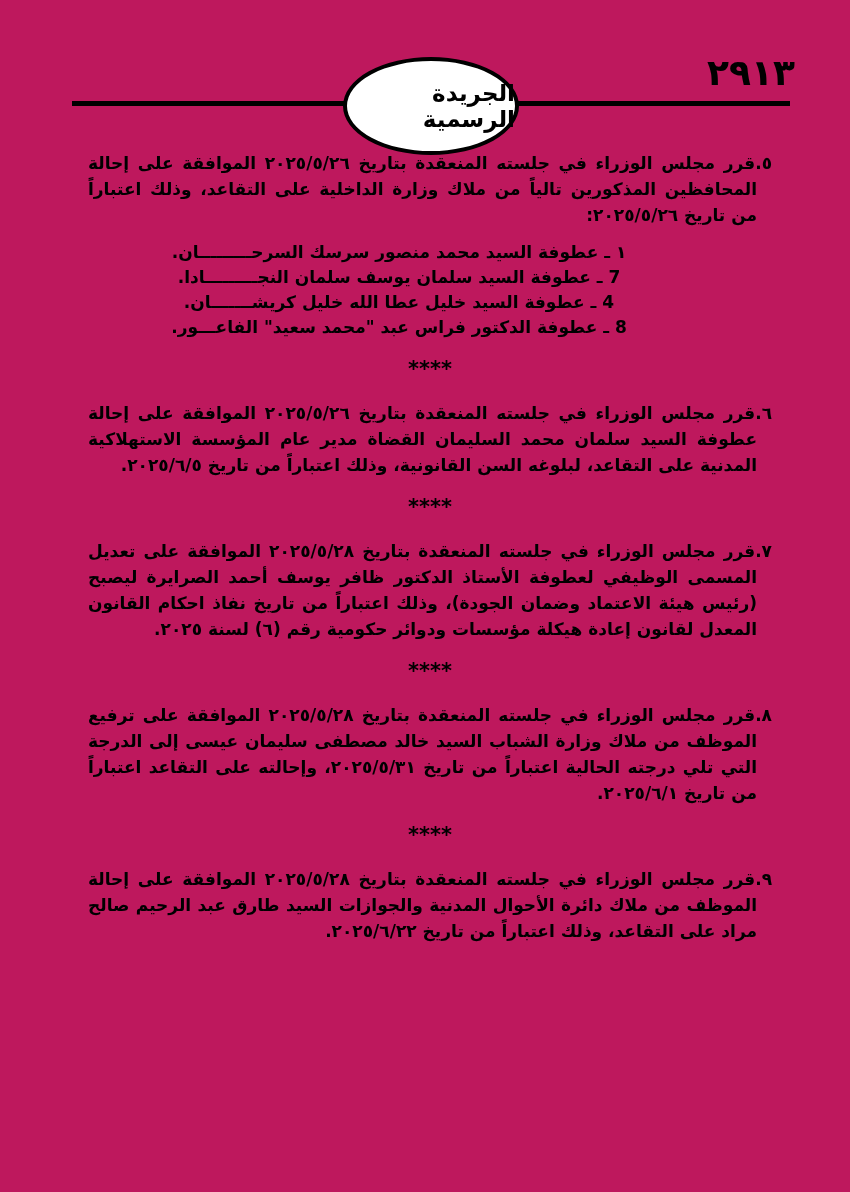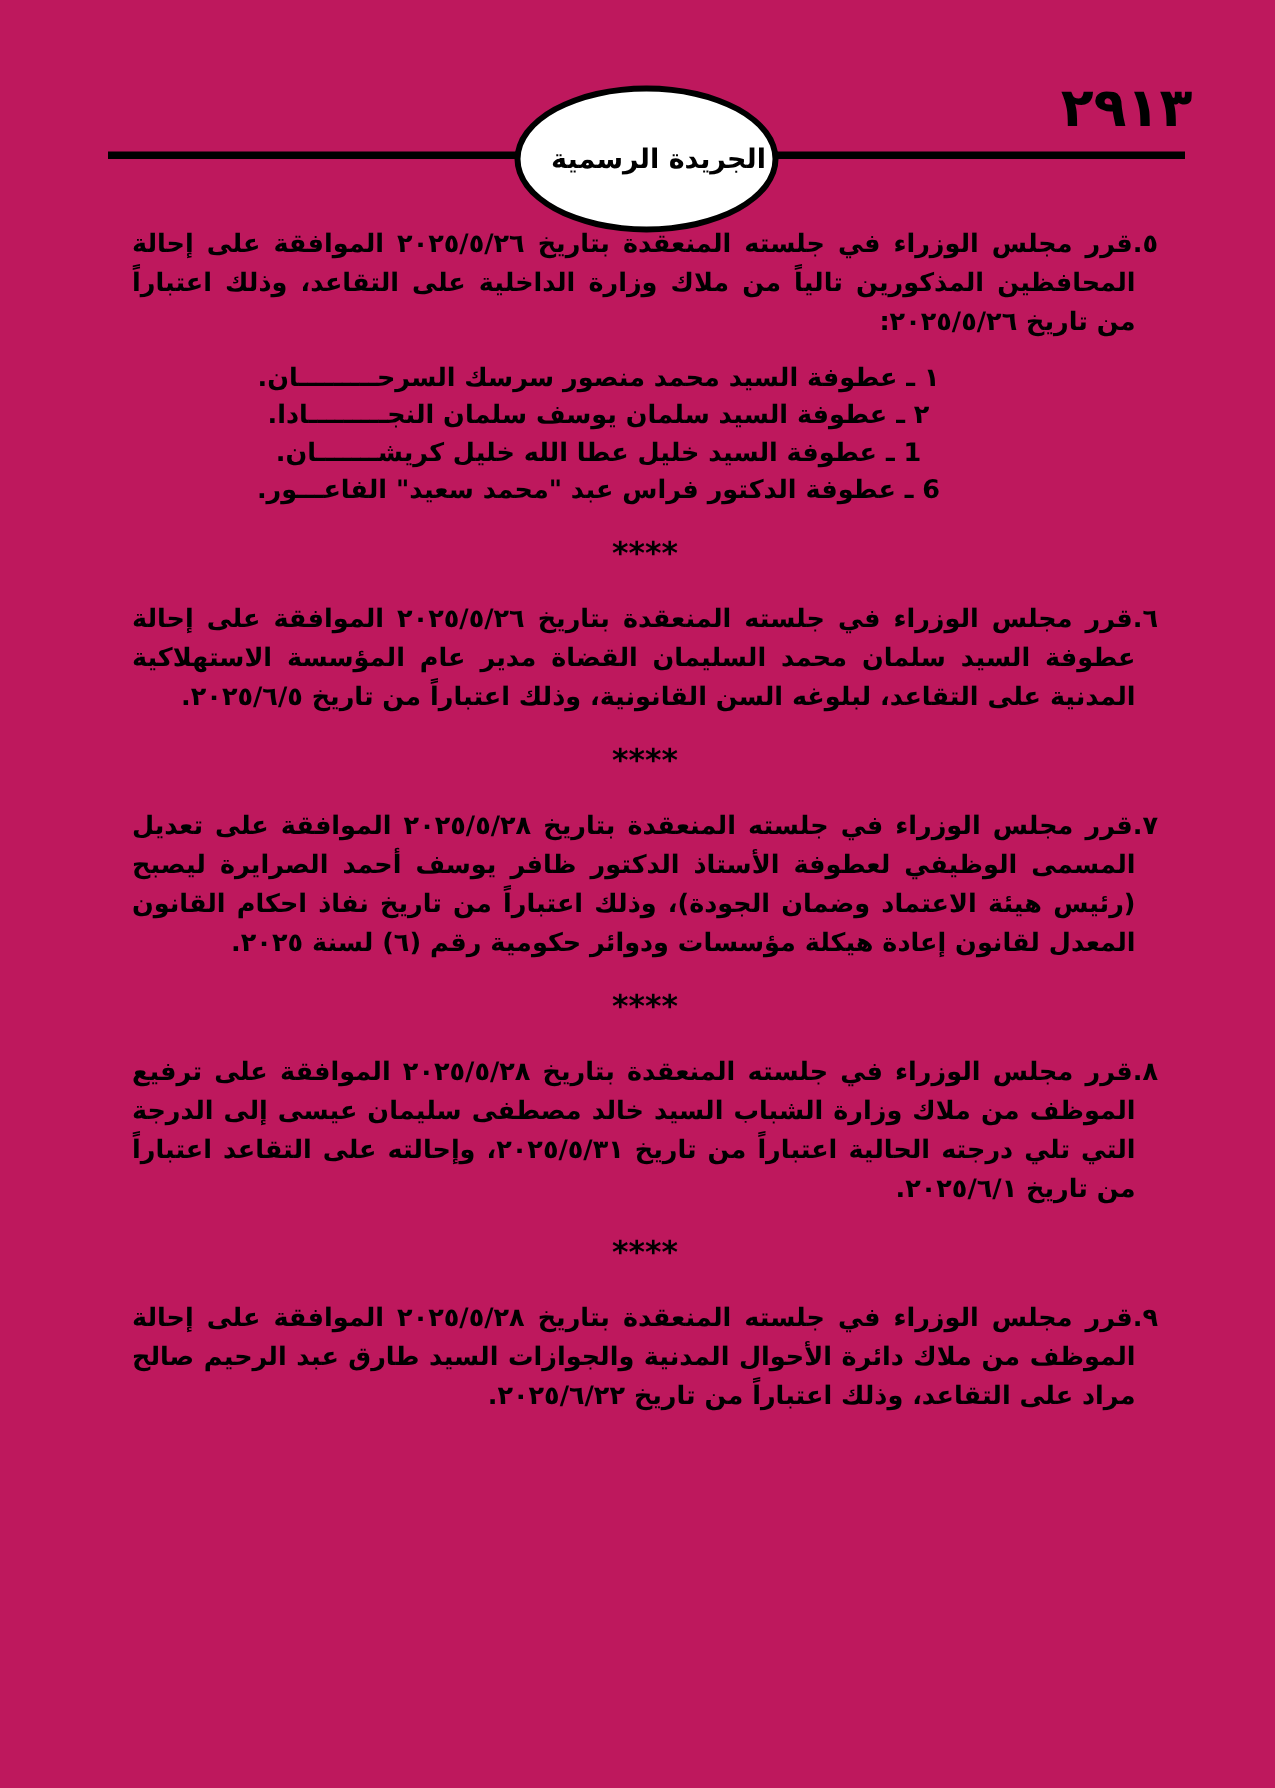--- a/index.html
+++ b/index.html
@@ -41,21 +41,21 @@
     width: 168px;
     height: 90px;
     background: #ffffff;
     border: 4px solid #000;
     border-radius: 50%;
     display: flex;
     align-items: center;
     justify-content: center;
     z-index: 2;
   }
-  .title-ellipse span { font-size: 18px; margin-left: 16px; }
+  .title-ellipse span { font-size: 23px; margin-left: 16px; }
   
   .content {
     position: absolute;
     top: 150px;
     right: 78px;
     left: 88px;
   }
   .decision {
     margin: 0;
     font-size: 17px;
@@ -95,23 +95,23 @@
   </div>
 
   <main class="content">
 
     <p class="decision">
       <span class="dnum">٥.</span><span>قرر مجلس الوزراء في جلسته المنعقدة بتاريخ ٢٠٢٥/٥/٢٦ الموافقة على إحالة المحافظين المذكورين تالياً من ملاك وزارة الداخلية على التقاعد، وذلك اعتباراً من تاريخ ٢٠٢٥/٥/٢٦:</span>
     </p>
 
     <div class="retiree-list">
       <div class="retiree">١ ـ عطوفة السيد محمد منصور سرسك السرحـــــــــان.</div>
-      <div class="retiree">٢ ـ عطوفة السيد سلمان يوسف سلمان النجـــــــــادا.</div>
-      <div class="retiree">1 ـ عطوفة السيد خليل عطا الله خليل كريشـــــــان.</div>
-      <div class="retiree">6 ـ عطوفة الدكتور فراس عبد "محمد سعيد" الفاعـــور.</div>
+      <div class="retiree">7 ـ عطوفة السيد سلمان يوسف سلمان النجـــــــــادا.</div>
+      <div class="retiree">4 ـ عطوفة السيد خليل عطا الله خليل كريشـــــــان.</div>
+      <div class="retiree">8 ـ عطوفة الدكتور فراس عبد "محمد سعيد" الفاعـــور.</div>
     </div>
 
     <div class="separator">****</div>
 
     <p class="decision">
       <span class="dnum">٦.</span><span>قرر مجلس الوزراء في جلسته المنعقدة بتاريخ ٢٠٢٥/٥/٢٦ الموافقة على إحالة عطوفة السيد سلمان محمد السليمان القضاة مدير عام المؤسسة الاستهلاكية المدنية على التقاعد، لبلوغه السن القانونية، وذلك اعتباراً من تاريخ ٢٠٢٥/٦/٥.</span>
     </p>
 
     <div class="separator">****</div>
 

